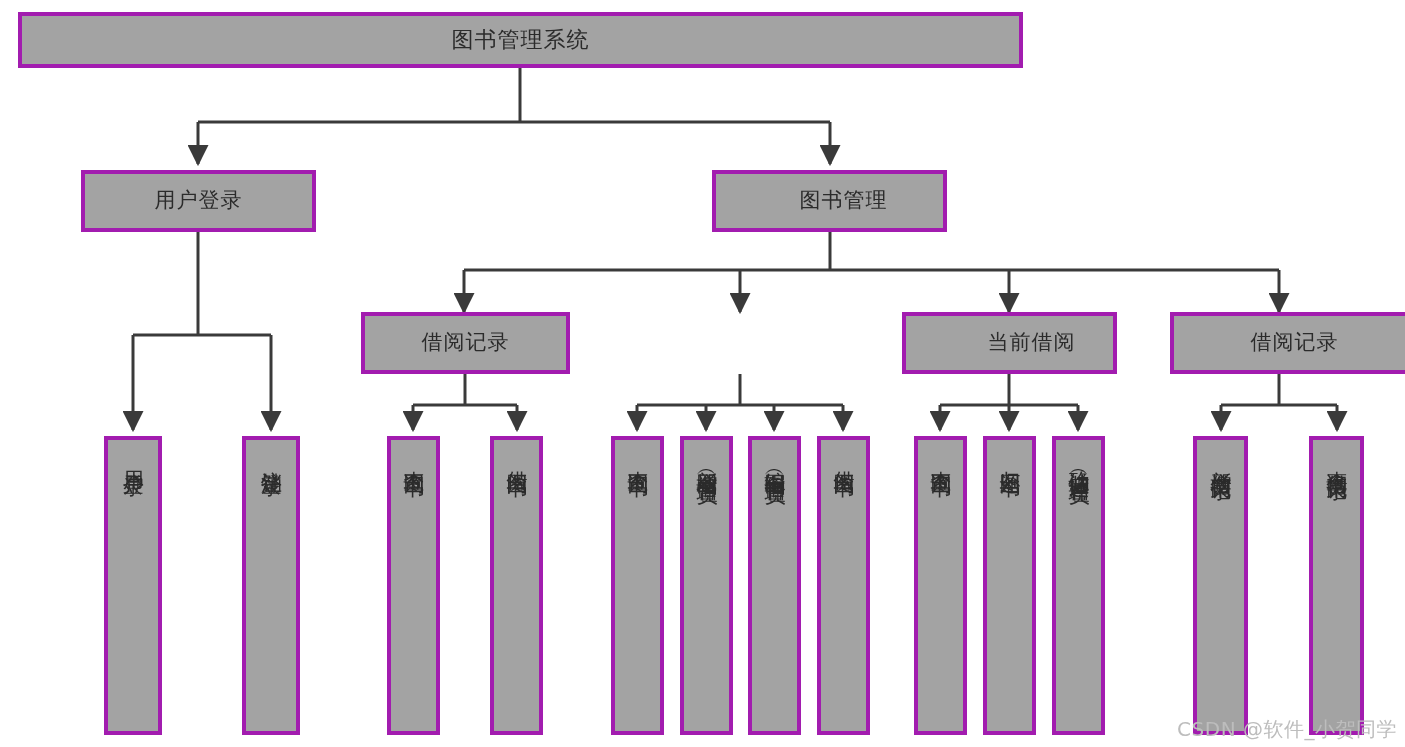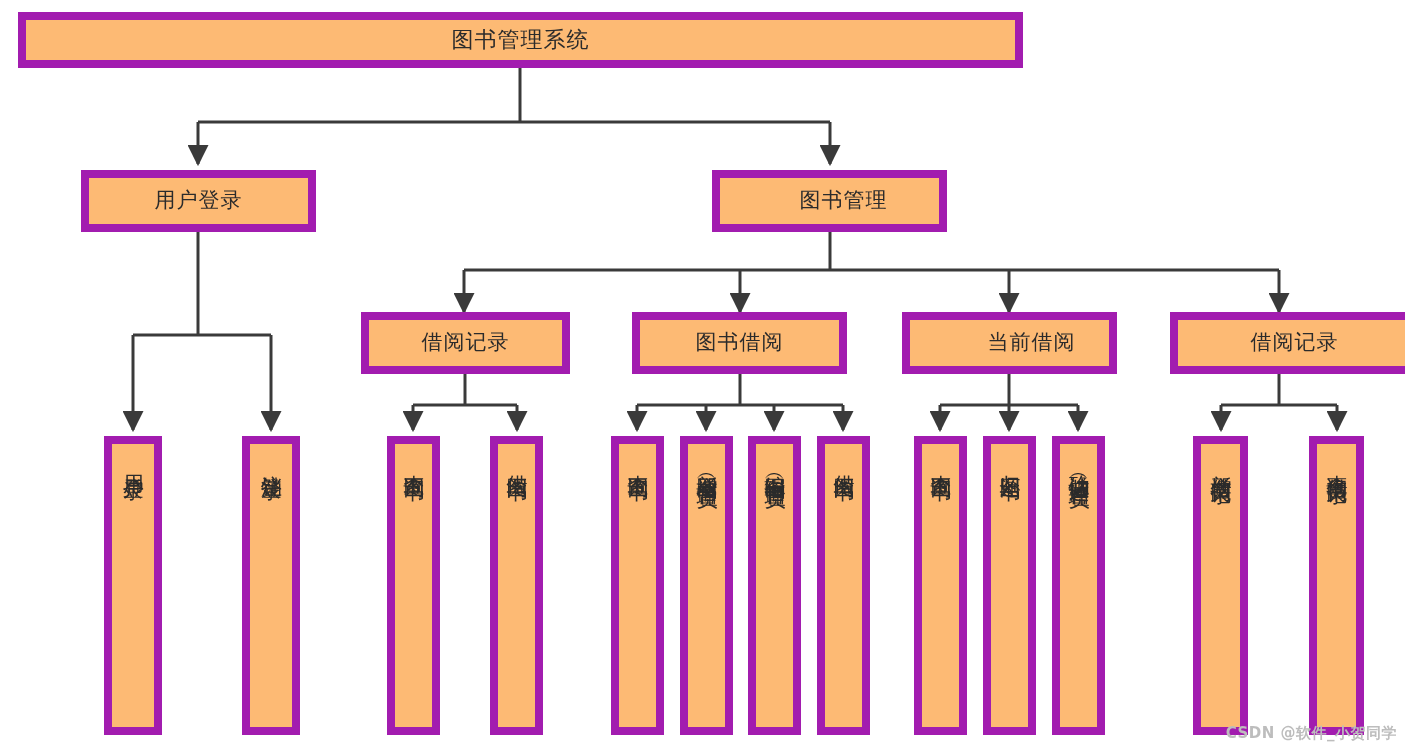--- a/index.html
+++ b/index.html
@@ -17,22 +17,22 @@
   }
   #wires{
     position:absolute;
     left:0; top:0;
     width:1405px; height:747px;
     pointer-events:none;
   }
   .node{
     position:absolute;
     box-sizing:border-box;
-    background:#fdba74;
-    border:8px solid #a21caf;
+    background:#a3a3a3;
+    border:4px solid #a21caf;
     display:flex;
     align-items:center;
     justify-content:center;
     z-index:3;
   }
   .node .label{
     color:#2b2b2b;
     line-height:1.22;
     text-align:center;
     white-space:nowrap;
@@ -55,27 +55,26 @@
     font-size:21px;
     letter-spacing:2px;
     line-height:1.0;
     white-space:nowrap;
     height:auto;
   }
   #watermark{
     position:absolute;
     right:8px;
     bottom:4px;
-    font-size:15px;
+    font-size:20px;
     color:#bdbdbd;
     letter-spacing:0.5px;
     z-index:6;
     white-space:nowrap;
     font-family:"DejaVu Sans","Liberation Sans",sans-serif;
-    font-weight:bold;
   }
 </style>
 </head>
 <body>
 
 <div id="canvas">
 
   <svg id="wires" viewBox="0 0 1405 747" width="1405" height="747" xmlns="http://www.w3.org/2000/svg">
     <defs>
       <marker id="arrow" viewBox="0 0 10 10" refX="9" refY="5" markerWidth="7" markerHeight="7" orient="auto-start-reverse">
@@ -133,23 +132,20 @@
   <div class="node h" style="left:81px;top:170px;width:235px;height:62px;">
     <span class="label">用户登录</span>
   </div>
   <div class="node h" style="left:712px;top:170px;width:235px;height:62px;padding-left:28px;">
     <span class="label">图书管理</span>
   </div>
 
   <div class="node h" style="left:361px;top:312px;width:209px;height:62px;">
     <span class="label">借阅记录</span>
   </div>
-  <div class="node h" style="left:632px;top:312px;width:215px;height:62px;">
-    <span class="label">图书借阅</span>
-  </div>
   <div class="node h" style="left:902px;top:312px;width:215px;height:62px;padding-left:44px;">
     <span class="label">当前借阅</span>
   </div>
   <div class="node h" style="left:1170px;top:312px;width:249px;height:62px;">
     <span class="label">借阅记录</span>
   </div>
 
   <div class="node v" style="left:104px;top:436px;width:58px;height:299px;">
     <span class="label">用户登录</span>
   </div>

